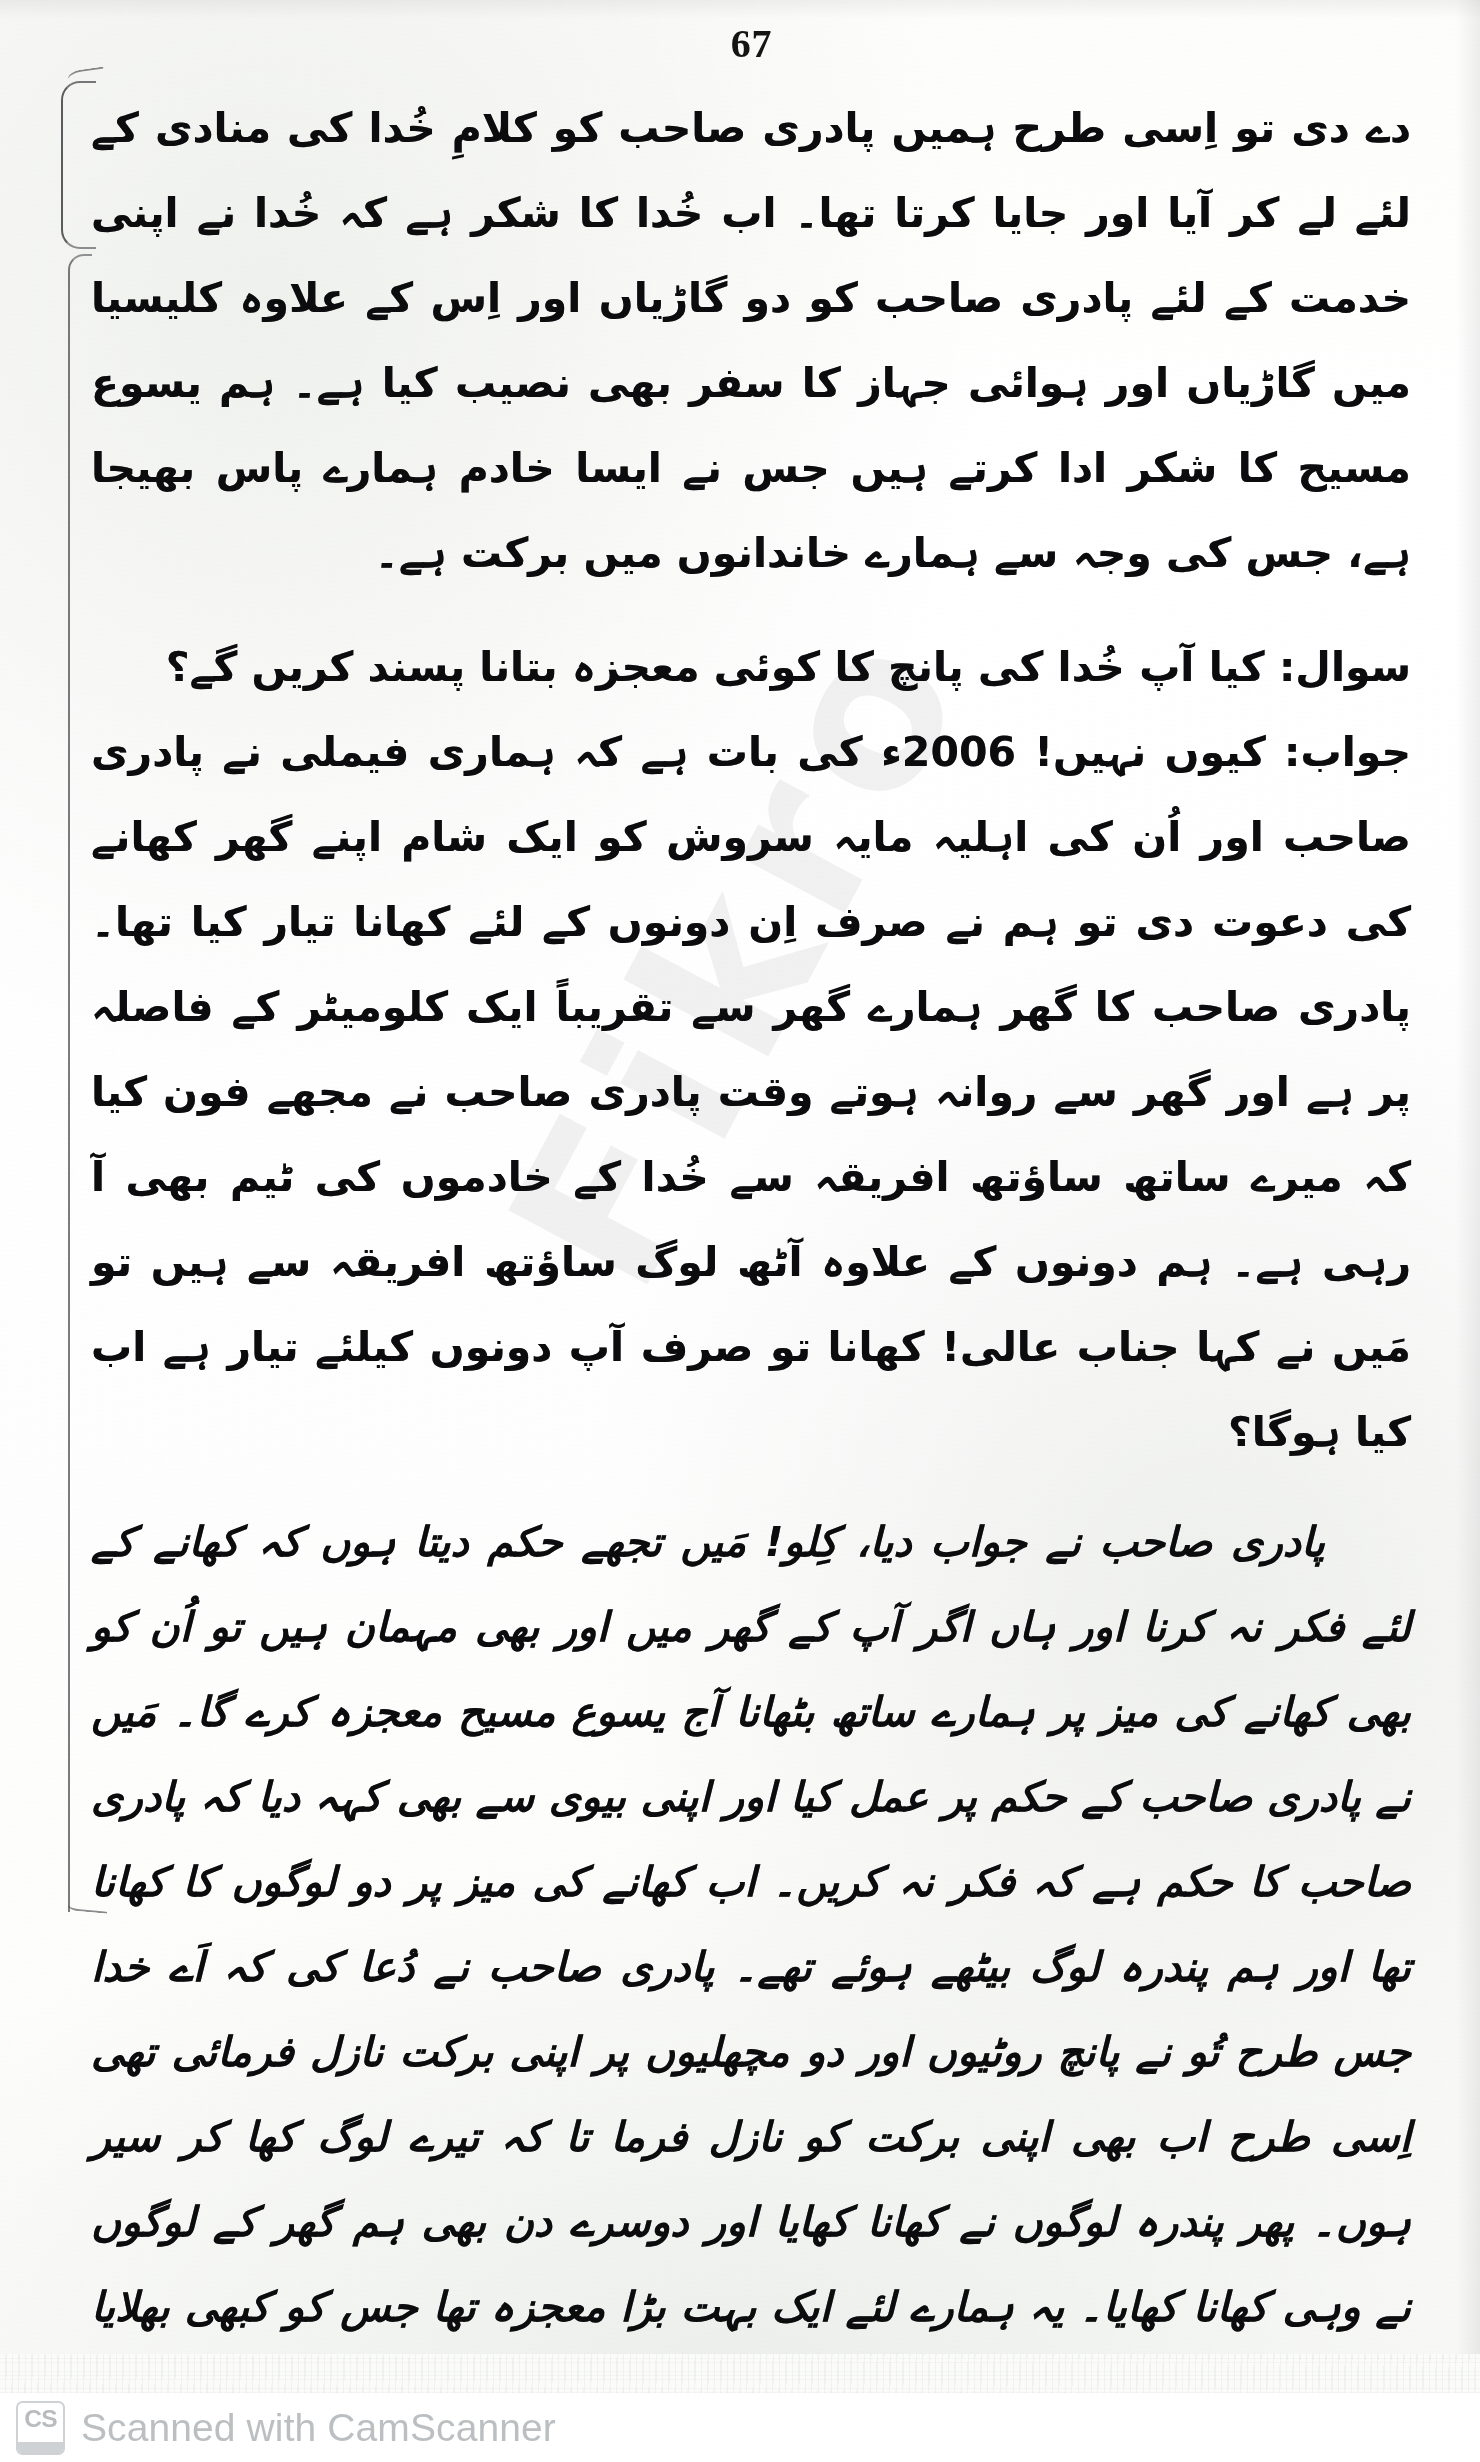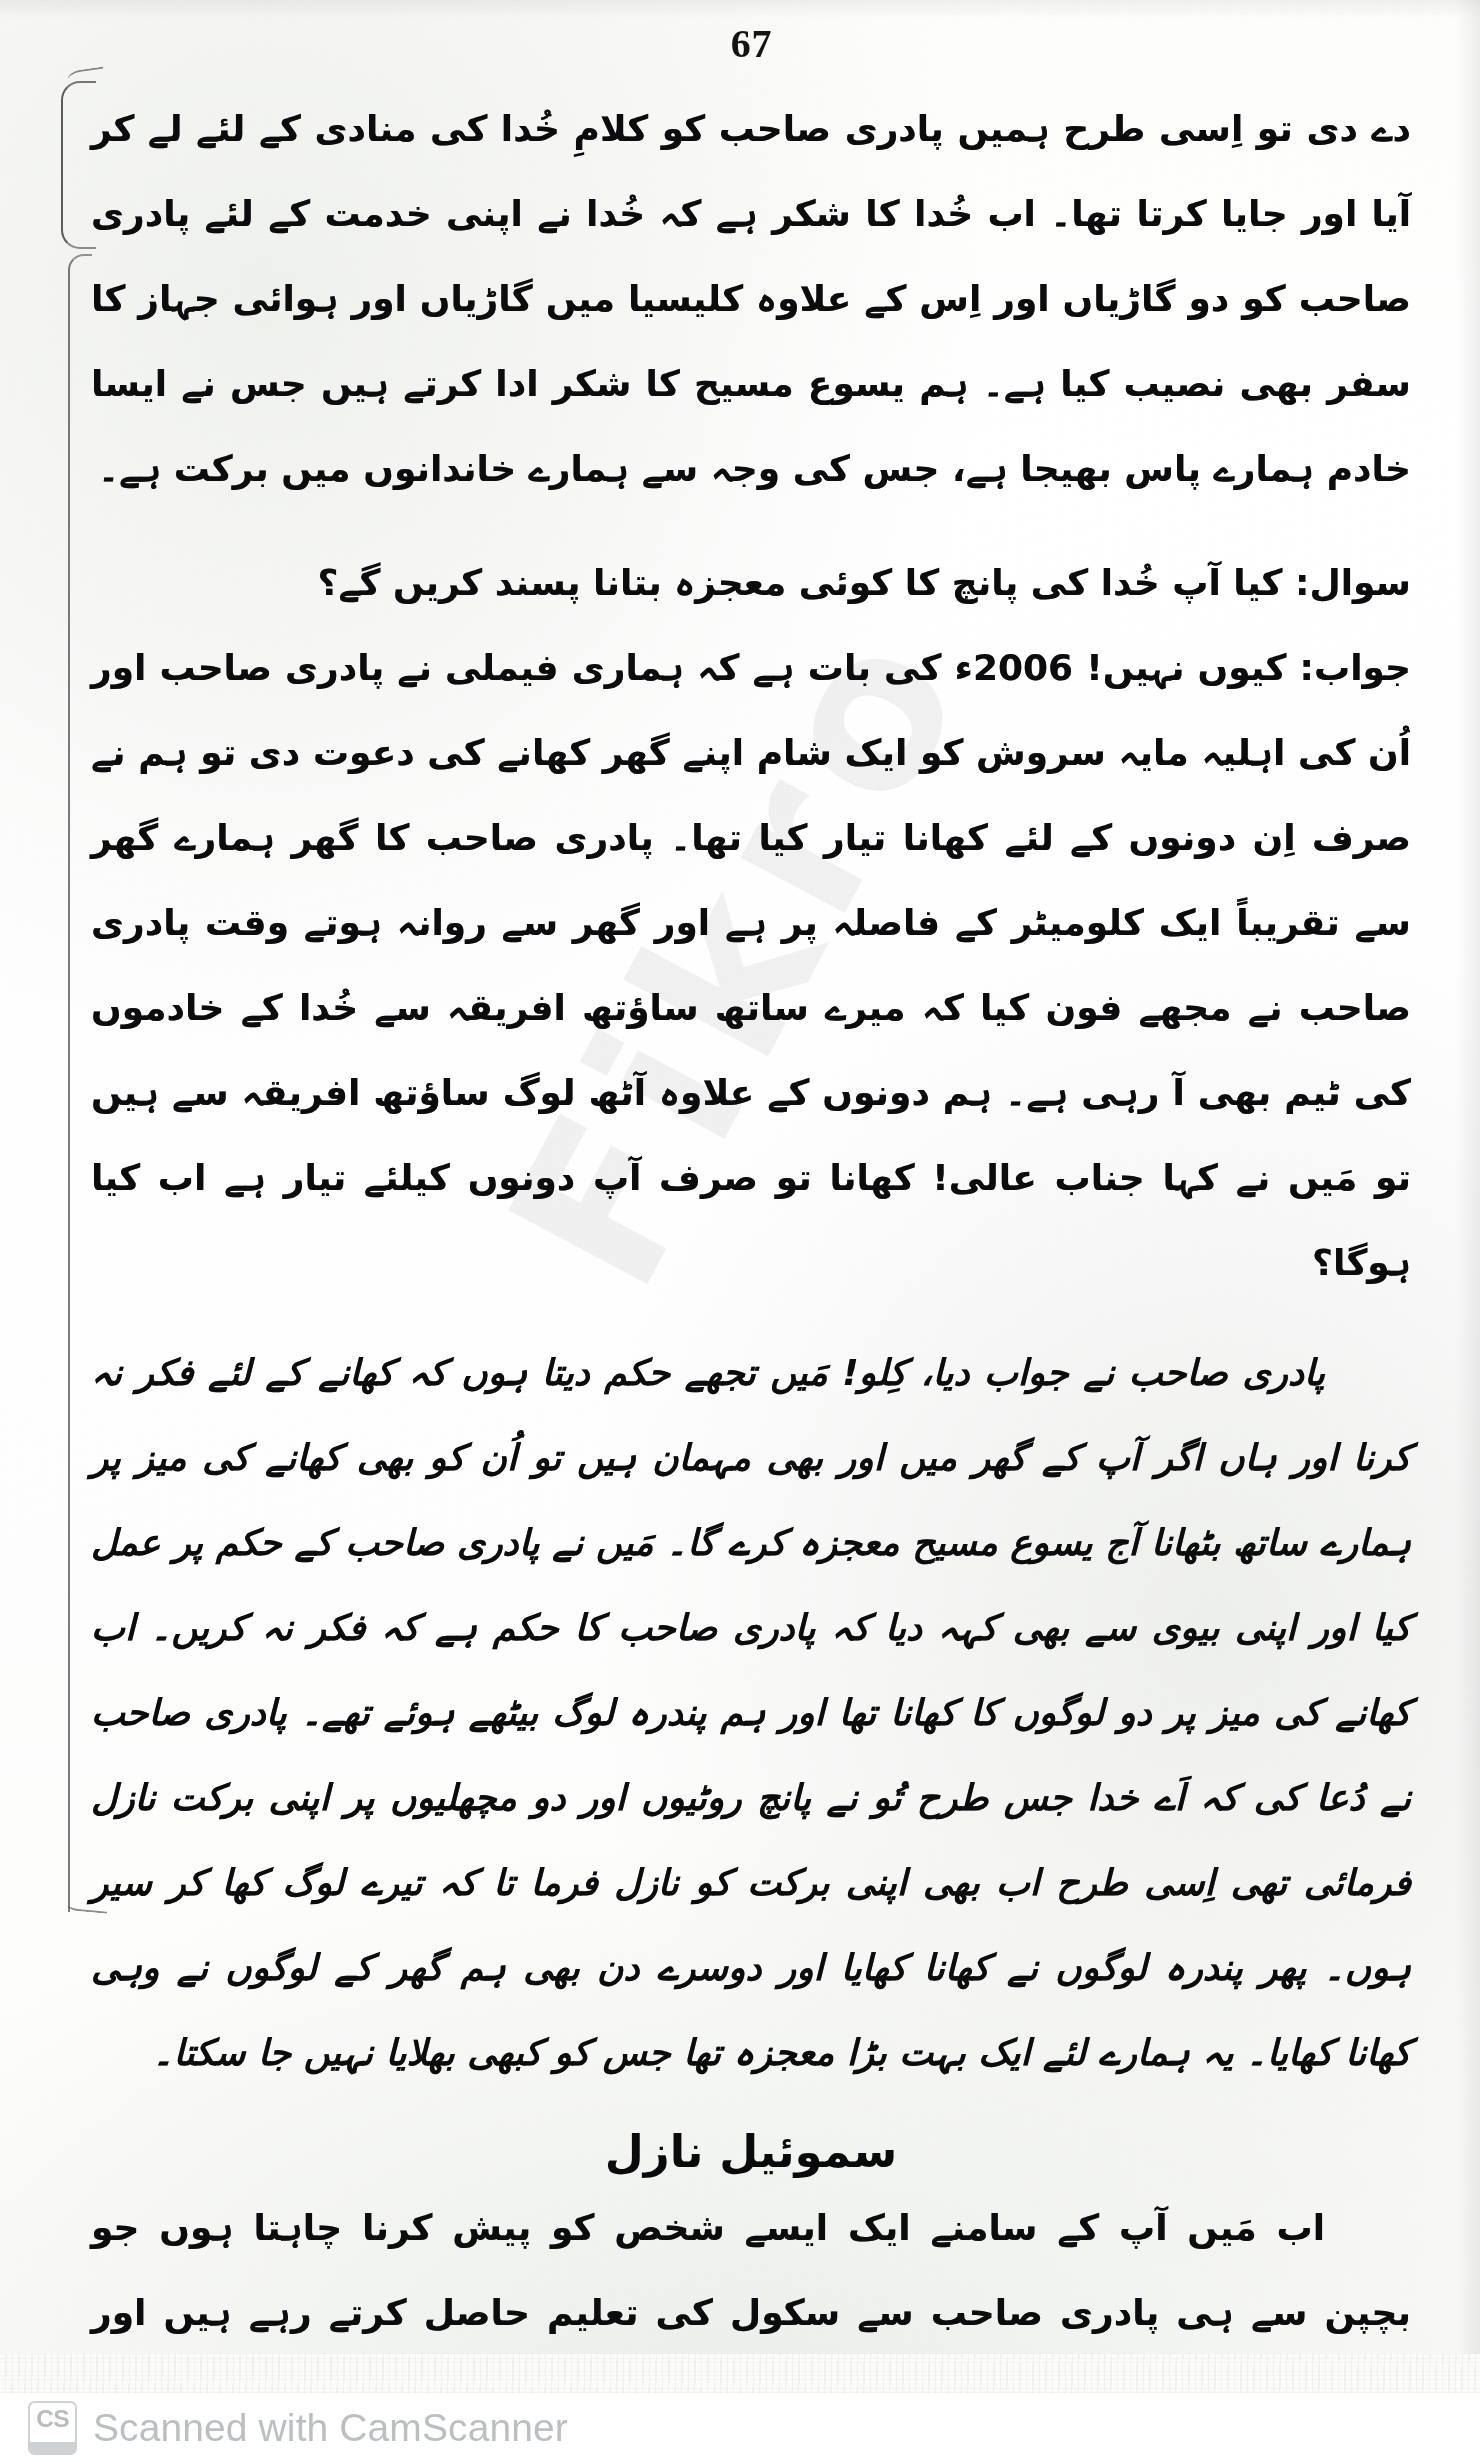--- a/index.html
+++ b/index.html
@@ -144,21 +144,21 @@
     right: 69px;
     top: 86px;
     direction: rtl;
     text-align: justify;
   }
 
   .para {
     margin: 0 0 0 0;
     font-family: "DejaVu Sans", "Liberation Sans", sans-serif;
     color: #0c0c0e;
-    font-size: 36px;
+    font-size: 41px;
     line-height: 85px;
     text-align: justify;
     text-justify: inter-word;
     font-weight: 600;
     
     text-shadow: 0 0 0.4px rgba(0,0,0,0.5);
   }
   .para.indented { text-indent: 86px; }
   .para.p-gap { margin-top: 24.5px; font-style: italic; }
 
@@ -179,21 +179,21 @@
   #cs-footer {
     position: absolute;
     left: 0;
     bottom: 0;
     width: 1481px;
     height: 69px;
     background: #ffffff;
     display: flex;
     align-items: center;
     direction: ltr;
-    padding-left: 29px;
+    padding-left: 17px;
     box-sizing: border-box;
   }
   #cs-logo {
     width: 45px;
     height: 50px;
     border-radius: 6.5px;
     background: #ffffff;
     border: 2.9px solid #cfd2d4;
     position: relative;
     display: flex;

